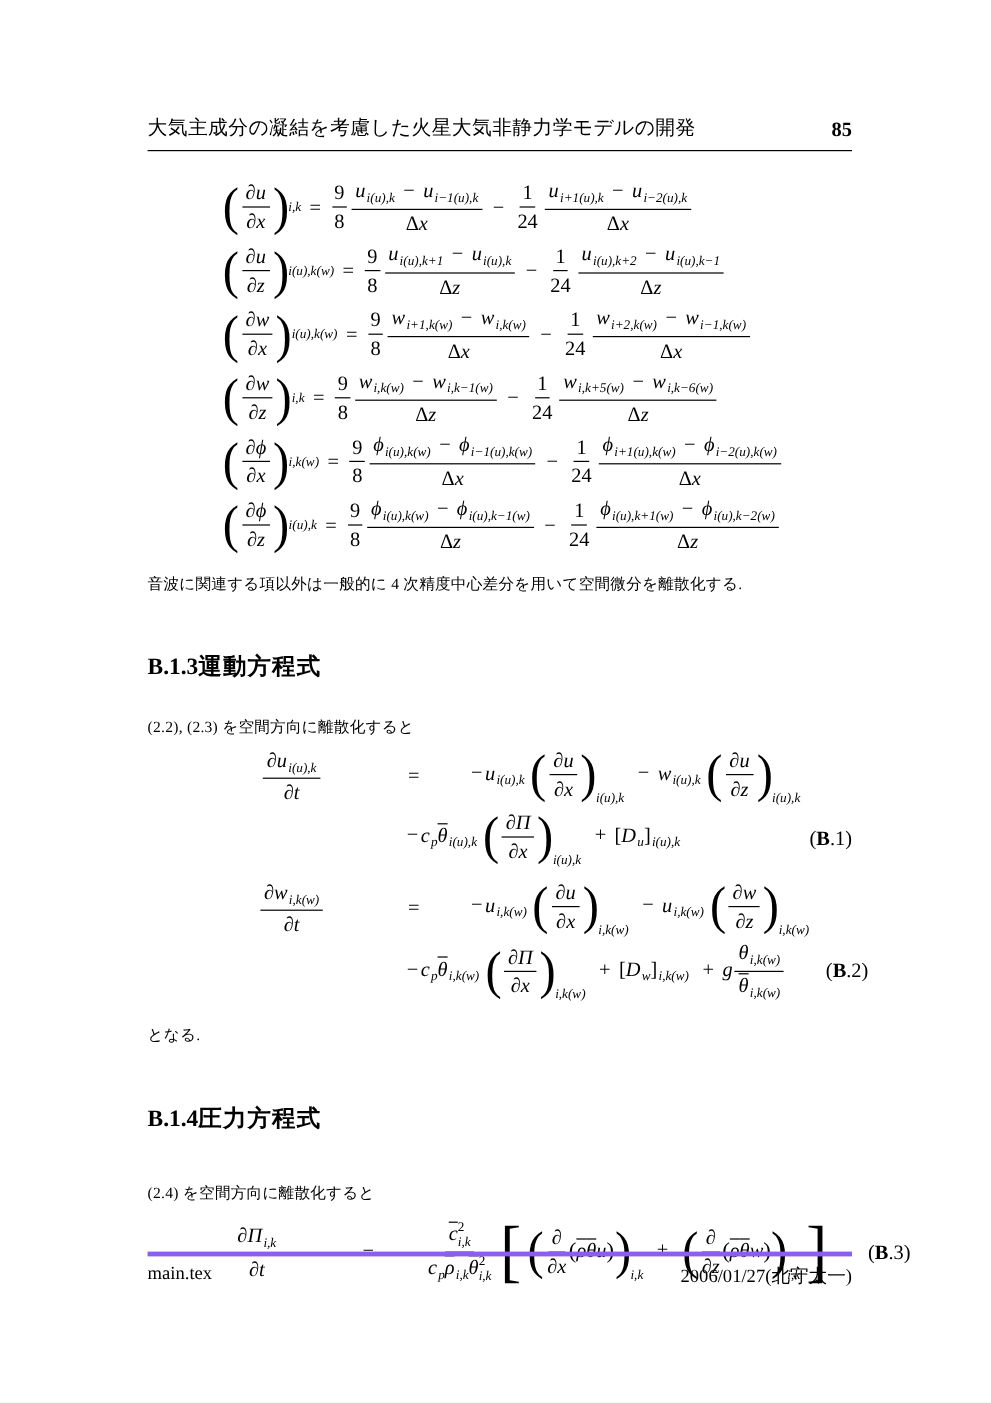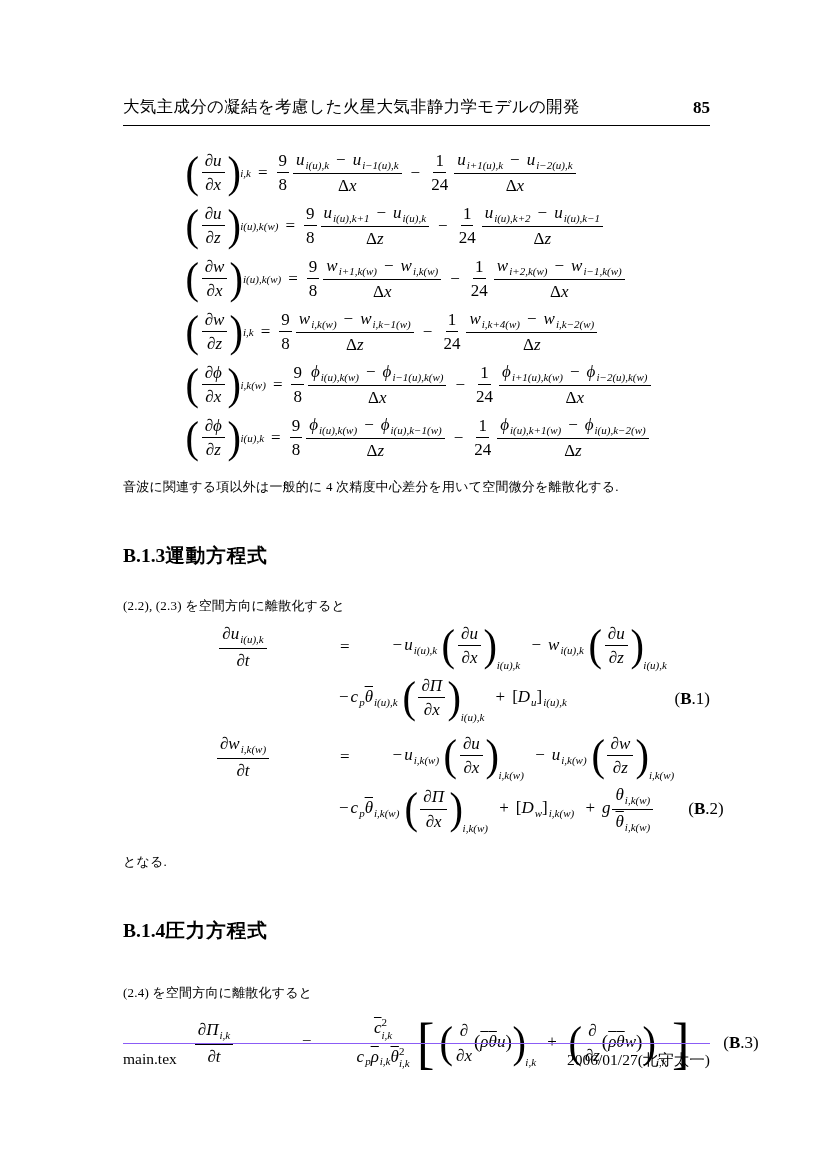--- a/index.html
+++ b/index.html
@@ -58,21 +58,21 @@
   
   .body-text { font-size:13px; margin:14px 0 0 0; letter-spacing:0.2px; }
   .sec-head { display:flex; align-items:baseline; margin:46px 0 0 0;
               font-size:19.5px; font-weight:bold; }
   .sec-head .num { font-family:"Liberation Serif","DejaVu Serif",serif; }
   .sec-head .ttl { font-family:"Liberation Sans","DejaVu Sans",sans-serif; letter-spacing:1px; }
 
   
   .pfooter {
     position:absolute; left:123px; top:1043px; width:587px;
-    border-top:1px solid #8b5cf6; padding-top:6px;
+    border-top:4px solid #8b5cf6; padding-top:6px;
     display:flex; justify-content:space-between; font-size:15.5px;
   }
 </style>
 </head>
 <body>
 
 <div class="page">
   <div class="content">
 
     <div class="pheader">
@@ -181,21 +181,21 @@
         <span class="frac">
             <span class="fnum"><span class="it">w</span><span class="msub">i,k(w)</span><span class="mo">−</span><span class="it">w</span><span class="msub">i,k−1(w)</span></span>
             <span class="fden"><span>Δ</span><span class="it">z</span></span>
           </span>
         <span class="mo">−</span>
         <span class="frac coef">
             <span class="fnum">1</span>
             <span class="fden">24</span>
           </span>
         <span class="frac">
-            <span class="fnum"><span class="it">w</span><span class="msub">i,k+4(w)</span><span class="mo">−</span><span class="it">w</span><span class="msub">i,k−2(w)</span></span>
+            <span class="fnum"><span class="it">w</span><span class="msub">i,k+5(w)</span><span class="mo">−</span><span class="it">w</span><span class="msub">i,k−6(w)</span></span>
             <span class="fden"><span>Δ</span><span class="it">z</span></span>
           </span>
       </div>
 
       <div class="fd-row">
         <span class="bigparen">(</span>
           <span class="frac">
             <span class="fnum it">∂ϕ</span>
             <span class="fden it">∂x</span>
           </span>

